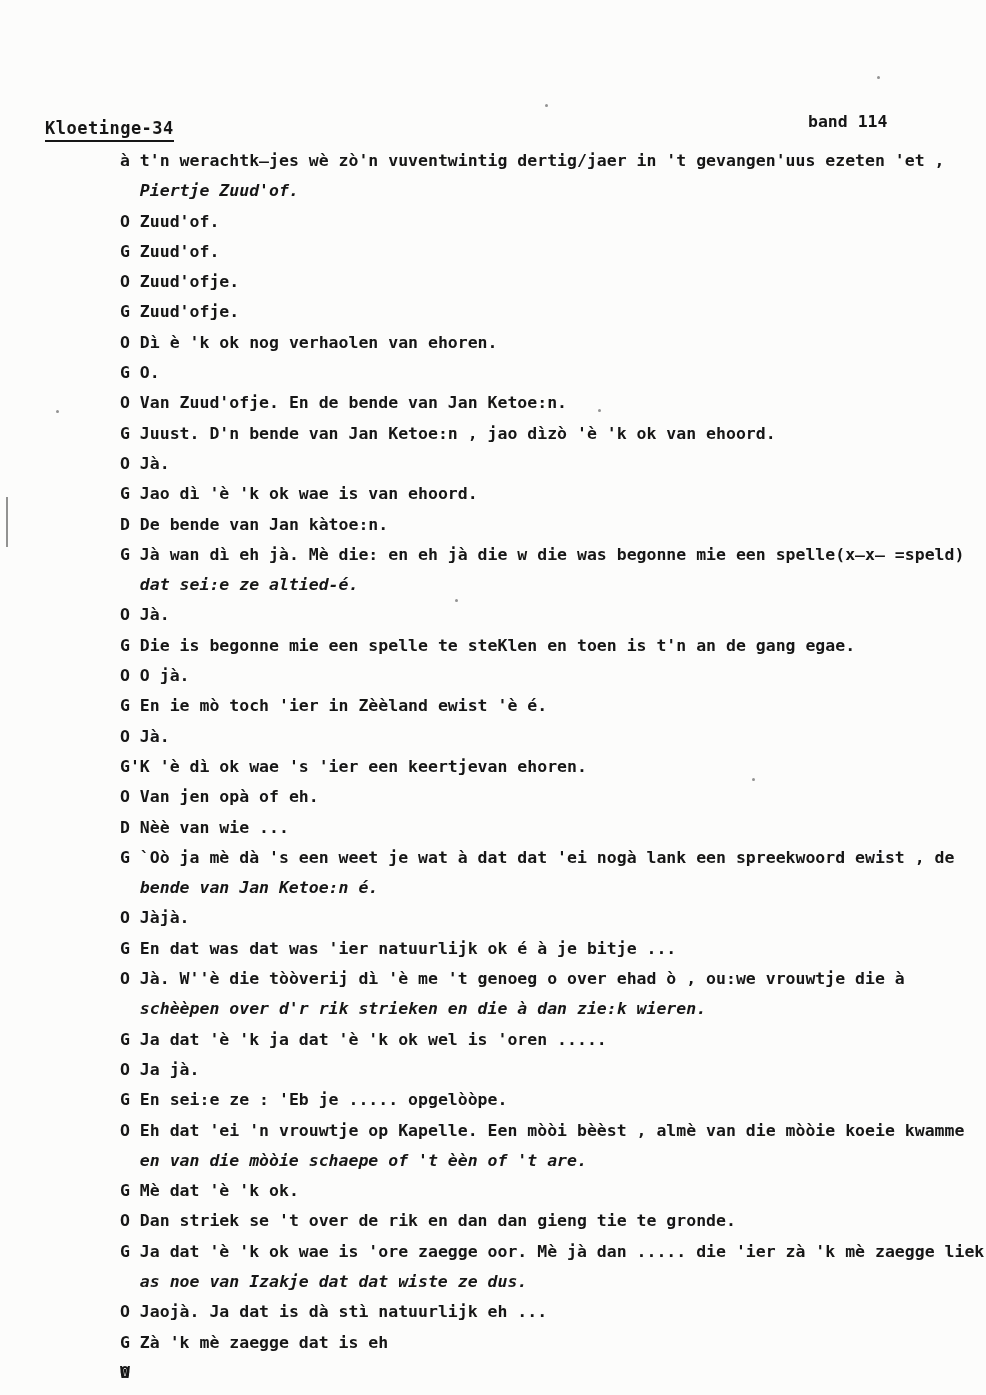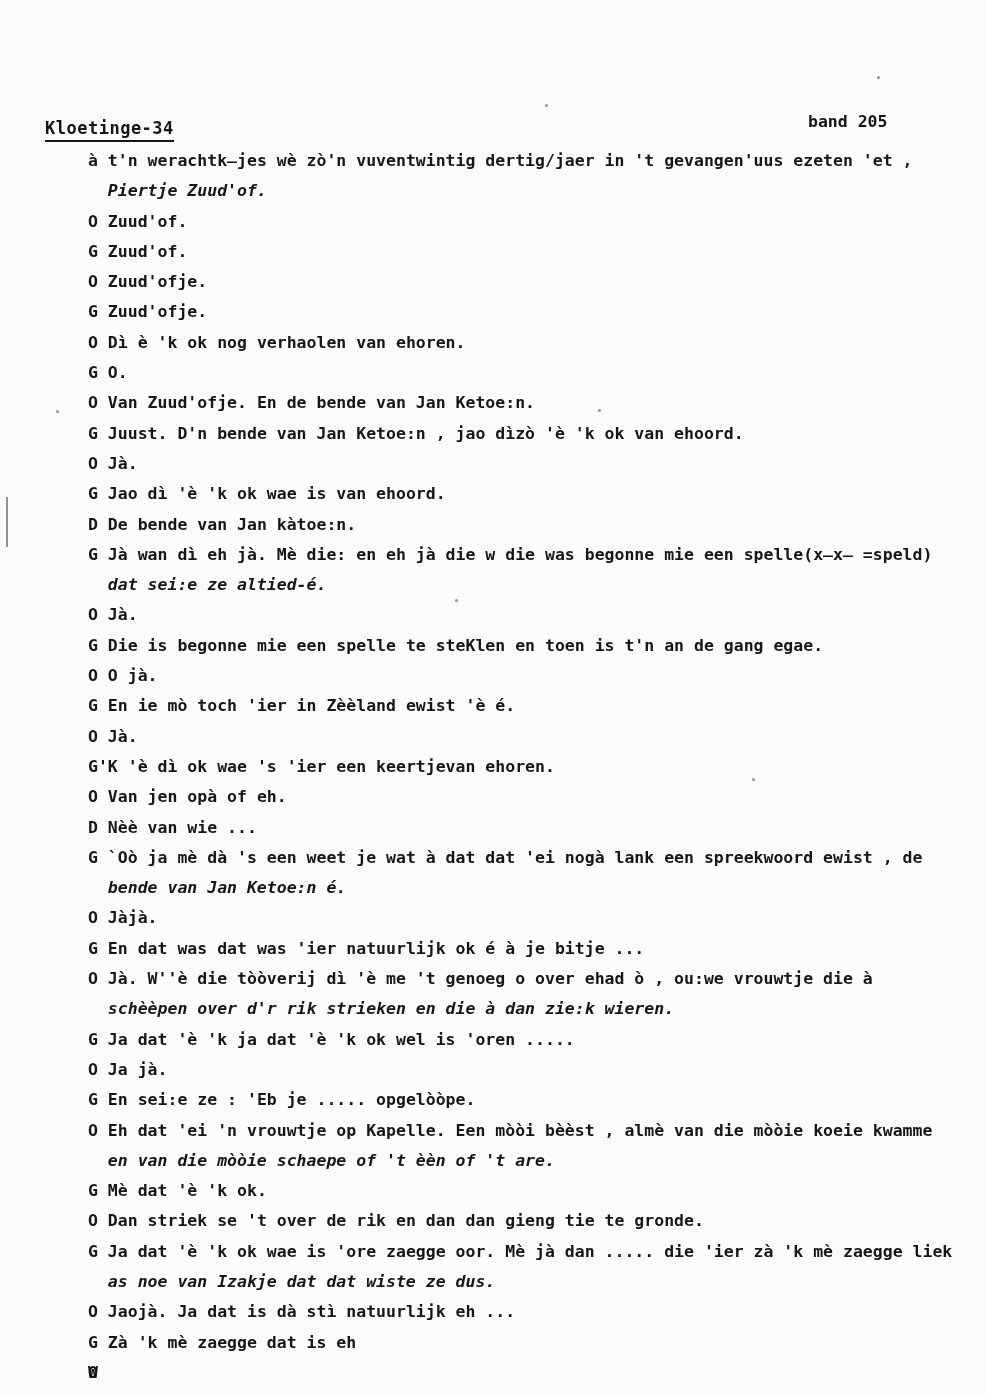--- a/index.html
+++ b/index.html
@@ -35,21 +35,21 @@
   }
   .transcript {
     position: absolute;
     left: 88px;
     top: 146px;
     right: 8px;
     font-size: 16.5px;
     line-height: 30.3px;
     white-space: pre;
   }
-  .line { white-space: pre; }
+  .line { white-space: pre; margin-left: 32px; }
   .line.cont { padding-left: 2ch; font-style: italic; }
   
   .ov {
     display: inline-grid;
     line-height: inherit;
   }
   .ov span { grid-area: 1 / 1; }
   
   .margin-tick {
     position: absolute;
@@ -75,21 +75,21 @@
   .speck.s5 { left: 455px; top: 599px; }
   .speck.s6 { left: 56px;  top: 410px; }
 </style>
 </head>
 <body>
 
 <div class="page">
 
   <div class="doc-header-title">Kloetinge-34</div>
 
-  <div class="doc-header-band">band 205</div>
+  <div class="doc-header-band">band 114</div>
 
   <div class="transcript"><div class="line">à t'n werachtk̶jes wè zò'n vuventwintig dertig/jaer in 't gevangen'uus ezeten 'et ,</div><div class="line cont">Piertje Zuud'of.</div><div class="line">O Zuud'of.</div><div class="line">G Zuud'of.</div><div class="line">O Zuud'ofje.</div><div class="line">G Zuud'ofje.</div><div class="line">O Dì è 'k ok nog verhaolen van ehoren.</div><div class="line">G O.</div><div class="line">O Van Zuud'ofje. En de bende van Jan Ketoe:n.</div><div class="line">G Juust. D'n bende van Jan Ketoe:n , jao dìzò 'è 'k ok van ehoord.</div><div class="line">O Jà.</div><div class="line">G Jao dì 'è 'k ok wae is van ehoord.</div><div class="line">D De bende van Jan kàtoe:n.</div><div class="line">G Jà wan dì eh jà. Mè die: en eh jà die w die was begonne mie een spelle(x̶x̶ =speld)</div><div class="line cont">dat sei:e ze altied-é.</div><div class="line">O Jà.</div><div class="line">G Die is begonne mie een spelle te steKlen en toen is t'n an de gang egae.</div><div class="line">O O jà.</div><div class="line">G En ie mò toch 'ier in Zèèland ewist 'è é.</div><div class="line">O Jà.</div><div class="line">G'K 'è dì ok wae 's 'ier een keertjevan ehoren.</div><div class="line">O Van jen opà of eh.</div><div class="line">D Nèè van wie ...</div><div class="line">G `Oò ja mè dà 's een weet je wat à dat dat 'ei nogà lank een spreekwoord ewist , de</div><div class="line cont">bende van Jan Ketoe:n é.</div><div class="line">O Jàjà.</div><div class="line">G En dat was dat was 'ier natuurlijk ok é à je bitje ...</div><div class="line">O Jà. W''è die tòòverij dì 'è me 't genoeg o over ehad ò , ou:we vrouwtje die à</div><div class="line cont">schèèpen over d'r rik strieken en die à dan zie:k wieren.</div><div class="line">G Ja dat 'è 'k ja dat 'è 'k ok wel is 'oren .....</div><div class="line">O Ja jà.</div><div class="line">G En sei:e ze : 'Eb je ..... opgelòòpe.</div><div class="line">O Eh dat 'ei 'n vrouwtje op Kapelle. Een mòòi bèèst , almè van die mòòie koeie kwamme</div><div class="line cont">en van die mòòie schaepe of 't èèn of 't are.</div><div class="line">G Mè dat 'è 'k ok.</div><div class="line">O Dan striek se 't over de rik en dan dan gieng tie te gronde.</div><div class="line">G Ja dat 'è 'k ok wae is 'ore zaegge oor. Mè jà dan ..... die 'ier zà 'k mè zaegge liek</div><div class="line cont">as noe van Izakje dat dat wiste ze dus.</div><div class="line">O Jaojà. Ja dat is dà stì natuurlijk eh ...</div><div class="line">G Zà 'k mè zaegge dat is eh</div><div class="line"><span class="ov"><span>W</span><span>O</span></span></div></div>
 
   <div class="margin-tick"></div>
   <div class="speck s1"></div>
   <div class="speck s2"></div>
   <div class="speck s3"></div>
   <div class="speck s4"></div>
   <div class="speck s5"></div>
   <div class="speck s6"></div>

